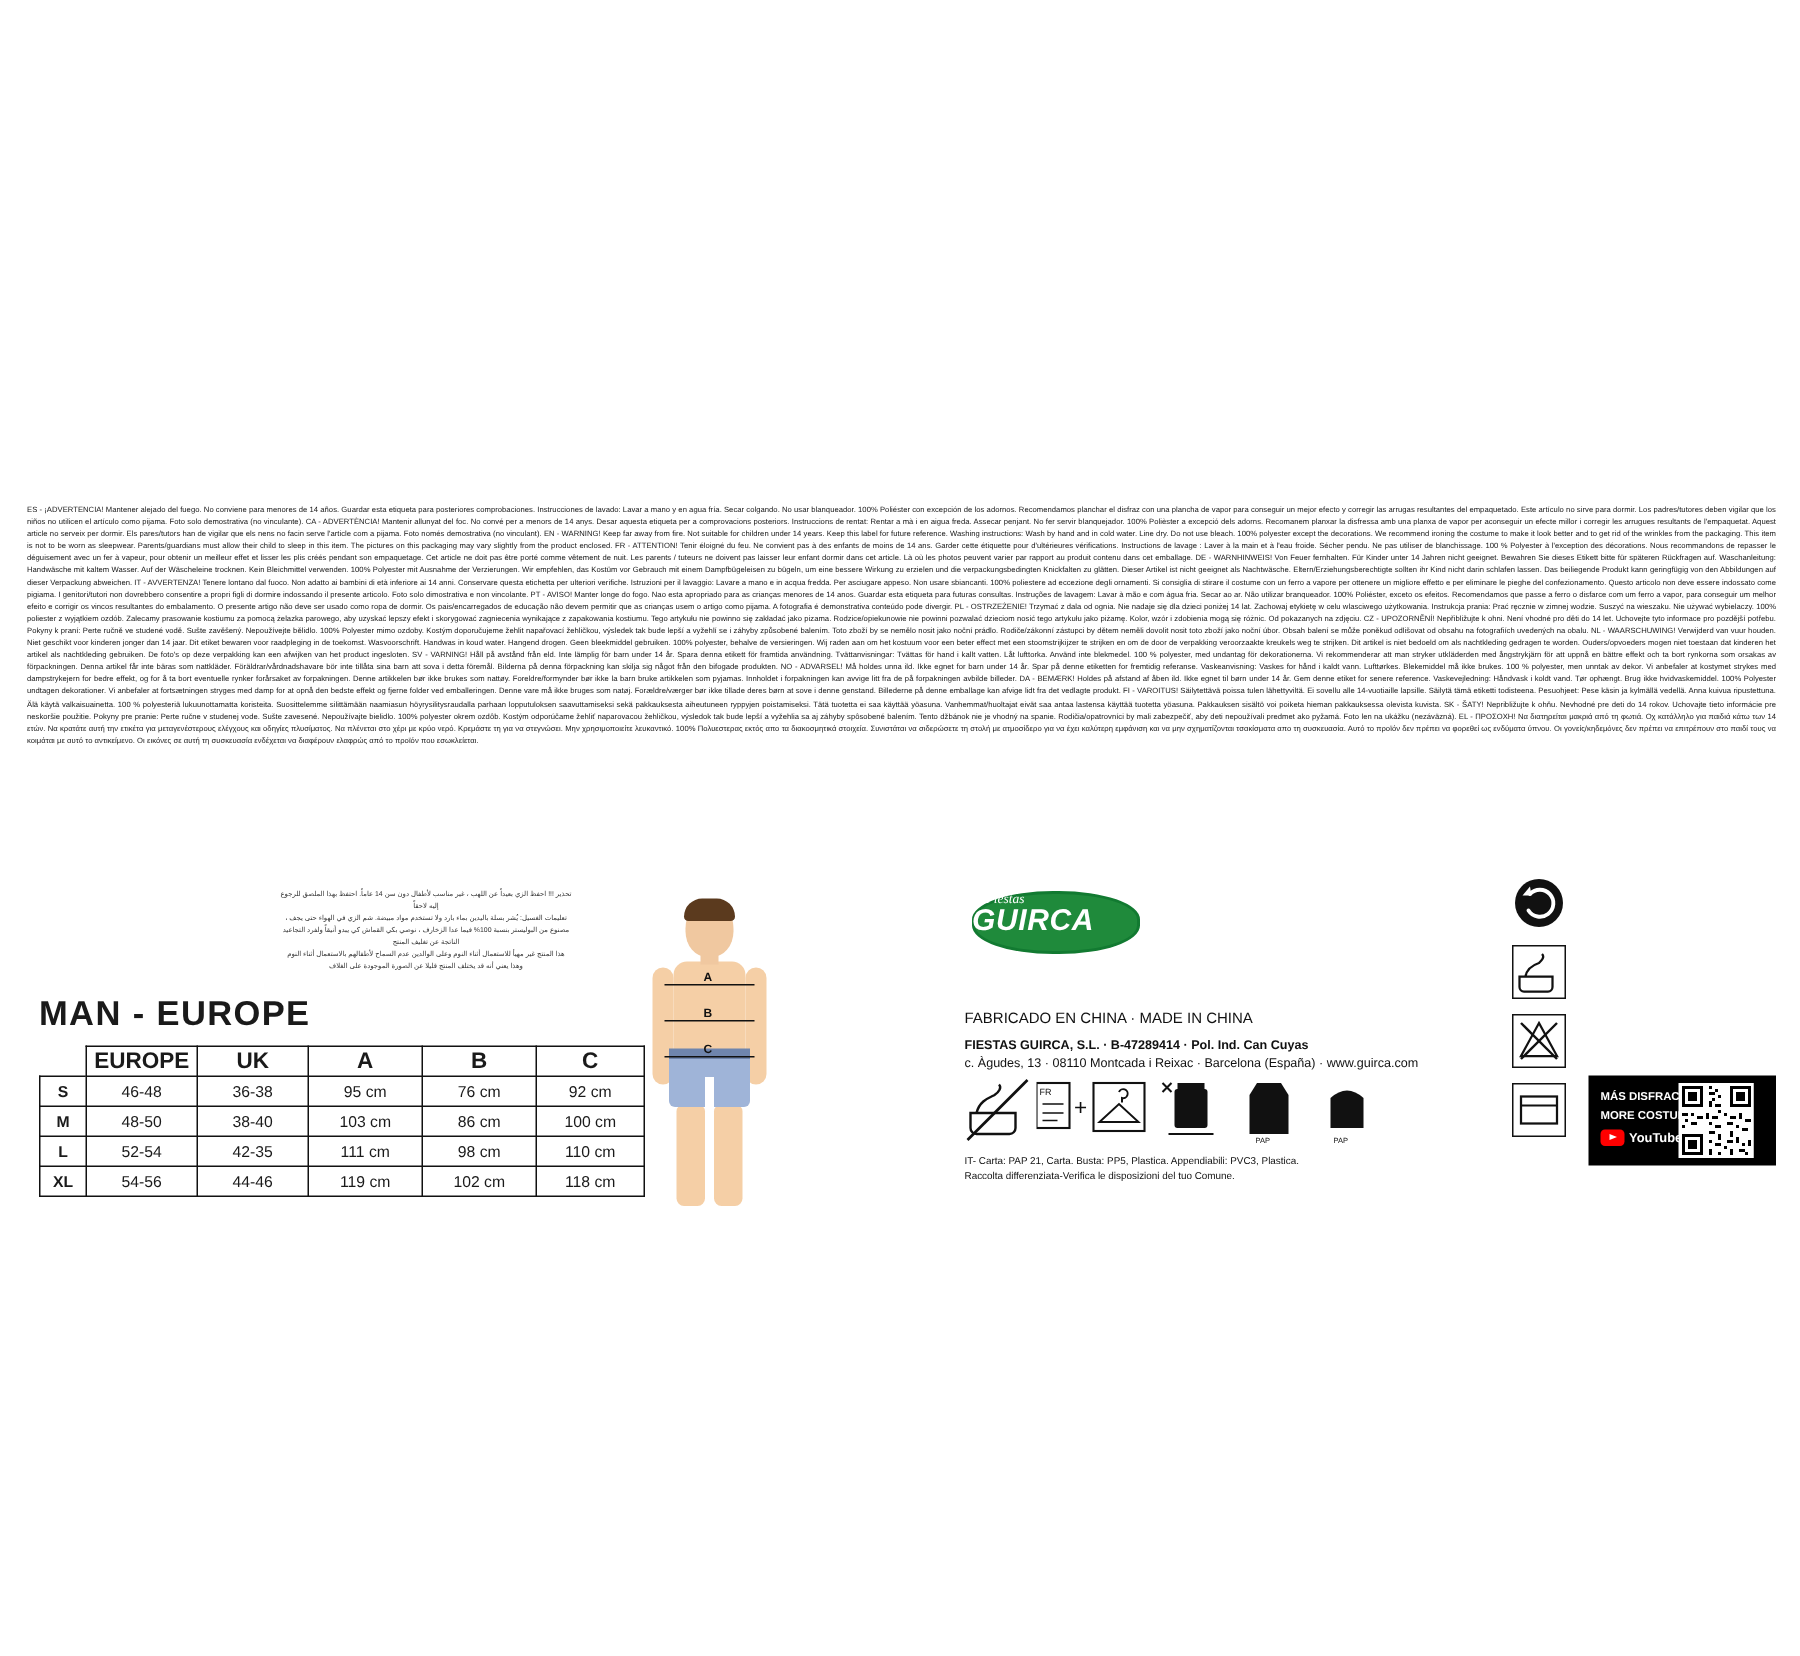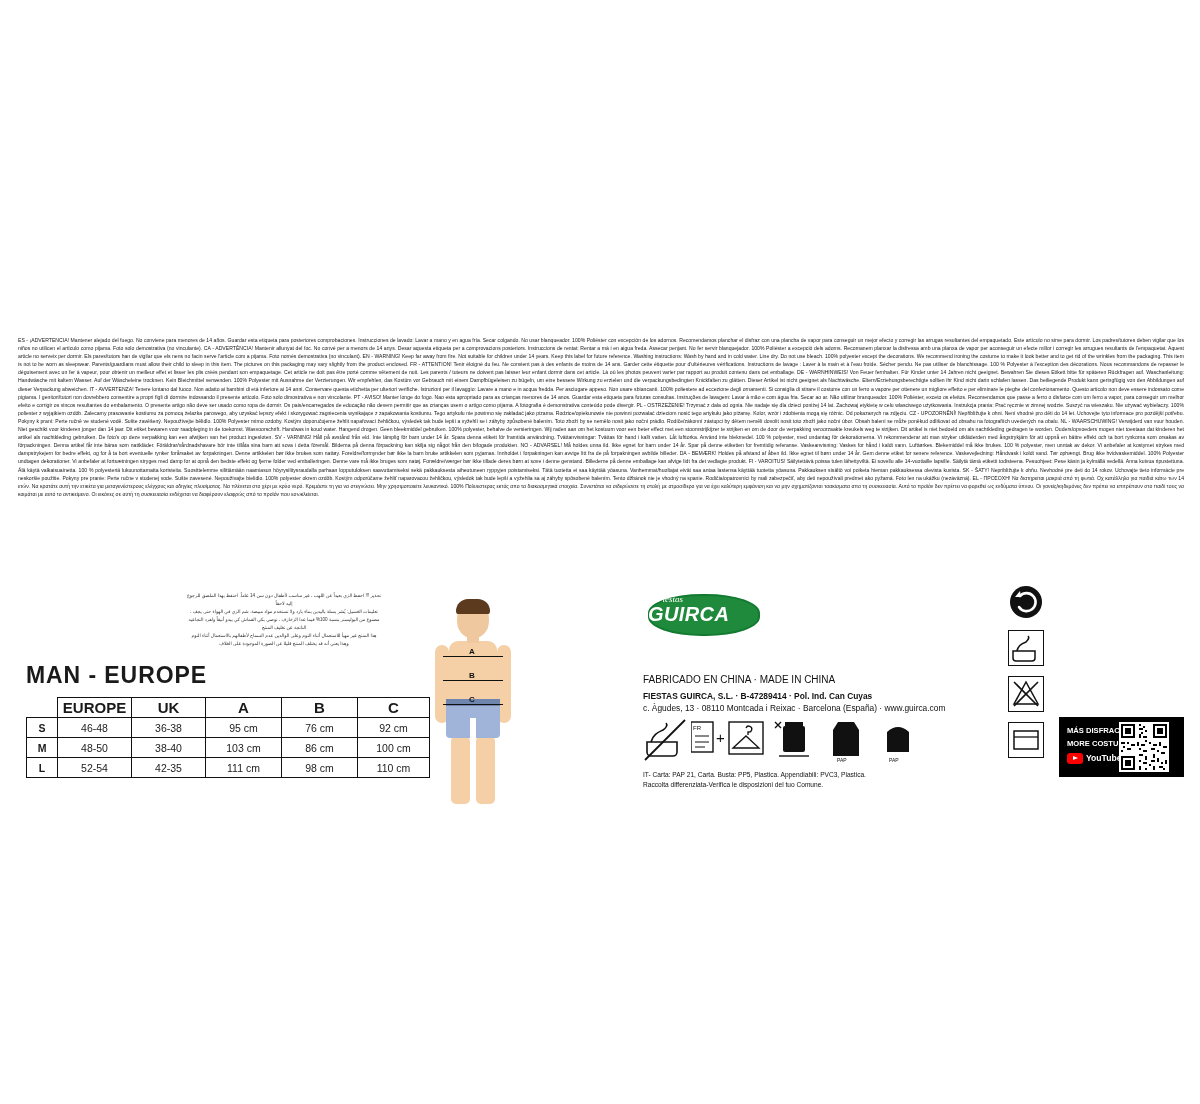--- a/index.html
+++ b/index.html
@@ -135,20 +135,28 @@
         <td>86 cm</td>
         <td>100 cm</td>
       </tr>
       <tr>
         <td class="lbl">L</td>
         <td>52-54</td>
         <td>42-35</td>
         <td>111 cm</td>
         <td>98 cm</td>
         <td>110 cm</td>
+      </tr>
+      <tr>
+        <td class="lbl">XL</td>
+        <td>54-56</td>
+        <td>44-46</td>
+        <td>119 cm</td>
+        <td>102 cm</td>
+        <td>118 cm</td>
       </tr>
     </tbody>
   </table>
 
   <div class="figure">
     <div class="fig-armL"></div>
     <div class="fig-armR"></div>
     <div class="fig-torso"></div>
     <div class="fig-neck"></div>
     <div class="fig-head"></div>

